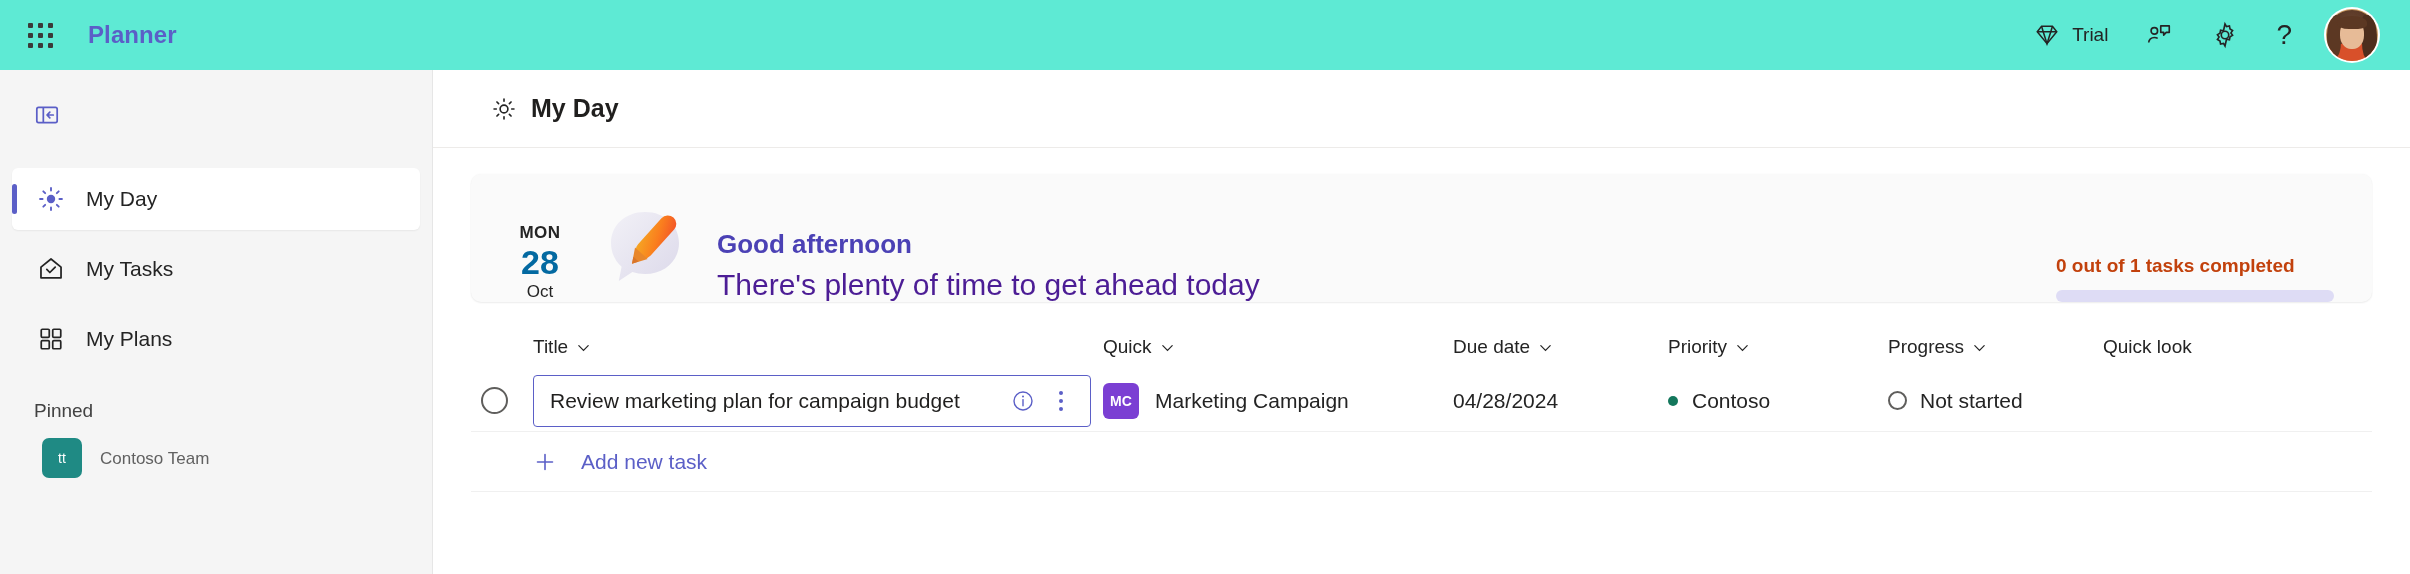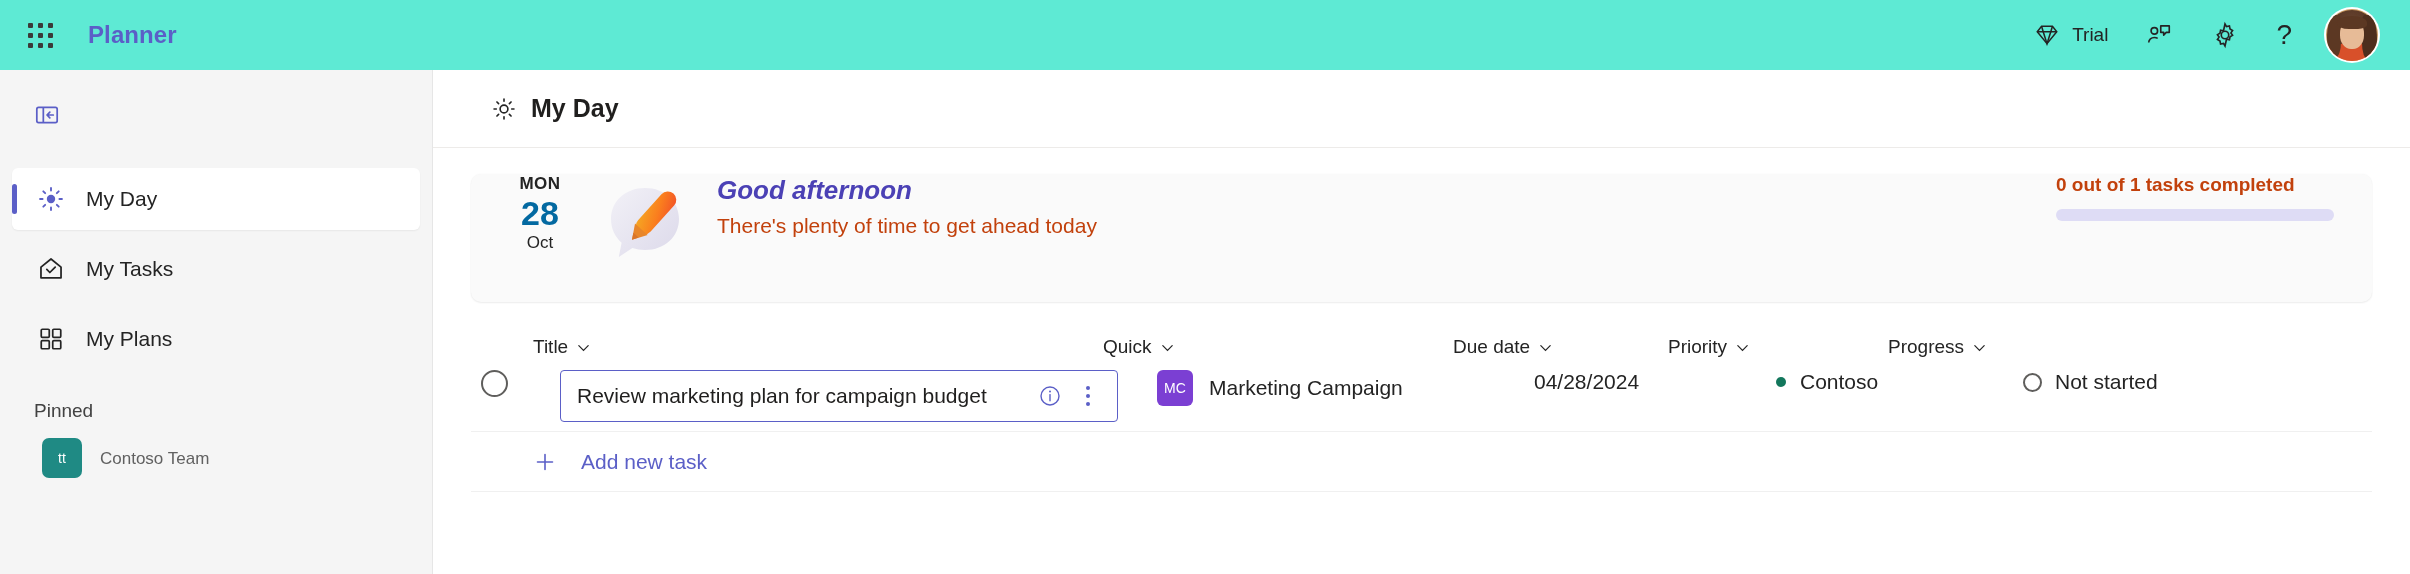--- a/index.html
+++ b/index.html
@@ -106,31 +106,31 @@
     border-bottom: 1px solid #EDEBE9;
   }
   .page-head .ph-icon { margin-right: 14px; display:flex; align-items:center; }
   .page-title { font-size: 25px; font-weight: 700; color: #201F1E; }
 
   .content { flex: 1; padding: 26px 38px 0 38px; min-height: 0; overflow: hidden; }
 
   
   .banner {
     height: 128px; background: #FAFAFA; border-radius: 10px;
-    display: flex; align-items: flex-start; padding: 0 34px 0 26px;
+    display: flex; align-items: flex-end; padding: 0 34px 0 26px;
     box-shadow: 0 1px 2px rgba(0,0,0,0.07), 0 0 2px rgba(0,0,0,0.04);
   }
   .datecard { width: 86px; text-align:center; flex:none; }
   .dc-dow { font-size: 17px; font-weight: 700; color: #242424; letter-spacing:.5px; }
   .dc-day { font-size: 34px; font-weight: 700; color: #0369a1; line-height: 1.15; }
   .dc-mon { font-size: 17px; color: #242424; }
   .illus { width: 104px; height: 104px; flex:none; margin: 0 6px 0 10px; position: relative; }
   .greet { margin-left: 14px; }
-  .greet-title { font-size: 26px; font-weight: 700; color: #4B41B5; line-height: 1.3; font-style: italic; }
-  .greet-sub { font-size: 21px; color: #c2410c; margin-top: 6px; }
+  .greet-title { font-size: 26px; font-weight: 700; color: #4B41B5; line-height: 1.3; }
+  .greet-sub { font-size: 30px; color: #4c1d95; margin-top: 6px; }
   .progress-box { margin-left: auto; width: 282px; padding-right: 4px; }
   .progress-label { font-size: 19px; font-weight: 700; color: #c2410c; margin-bottom: 13px; }
   .progress-track { height: 12px; border-radius: 6px; background: #DEDCF5; width: 100%; position: relative; }
   .progress-fill { height: 100%; border-radius: 6px; background: #5B5FC7; }
 
   
   .table { margin-top: 22px; }
   .thead { display: flex; align-items: center; height: 46px; padding-left: 10px; }
   .th {
     font-size: 19px; color: #242424; display: flex; align-items: center; gap: 8px; cursor: pointer;
@@ -141,23 +141,22 @@
 
   .col-check { width: 52px; flex:none; }
   .col-title { width: 570px; flex:none; }
   .col-plan  { width: 350px; flex:none; }
   .col-due   { width: 215px; flex:none; }
   .col-pri   { width: 220px; flex:none; }
   .col-prog  { width: 215px; flex:none; }
   .col-quick { flex: 1 1 auto; }
 
   .trow {
-    display:flex; align-items:flex-start; height: 62px; padding-left: 10px;
+    display:flex; align-items:center; height: 62px; padding-left: 10px;
     border-bottom: 1px solid #F0F0F0;
-    gap: 27px;
   }
   .chk-circle {
     width: 27px; height: 27px; border-radius: 50%; border: 2px solid #5F5E5C; cursor: pointer;
   }
   .title-input {
     width: 558px; height: 52px; border: 1px solid #5B5FC7; border-radius: 4px;
     display:flex; align-items:center; padding: 0 10px 0 16px; background: #fff;
   }
   .title-text {
     flex: 1; font-size: 21px; color: #201F1E; white-space: nowrap; overflow: hidden;
@@ -166,21 +165,21 @@
   .row-ic {
     width: 38px; height: 38px; display:flex; align-items:center; justify-content:center;
     cursor: pointer; border-radius: 4px; flex: none;
   }
   .kebab { display:flex; flex-direction:column; gap: 4px; }
   .kebab i { width: 4px; height: 4px; border-radius:50%; background:#5B5FC7; display:block; }
 
   .plan-cell { display:flex; align-items:center; }
   .plan-badge {
     width: 36px; height: 36px; border-radius: 6px; background: #7B3FD3; color:#fff;
-    font-size: 14px; font-weight: 400; display:flex; align-items:center; justify-content:center;
+    font-size: 14px; font-weight: 700; display:flex; align-items:center; justify-content:center;
     margin-right: 16px; flex:none;
   }
   .cell-text { font-size: 21px; color: #242424; white-space: nowrap; }
   .pri-cell { display:flex; align-items:center; gap: 14px; }
   .pri-dot { width: 10px; height:10px; border-radius:50%; background:#13775C; flex:none; }
   .prog-cell { display:flex; align-items:center; gap: 13px; }
   .prog-circle { width: 19px; height:19px; border-radius:50%; border:2px solid #5F5E5C; flex:none; }
 
   .addrow {
     display:flex; align-items:center; height: 60px; padding-left: 10px;
@@ -421,20 +420,23 @@
             <div class="col-prog">
               <span class="th">
                 <span>Progress</span>
                 <span class="chev">
                   <svg width="15" height="15" viewBox="0 0 16 16" fill="none" stroke="#242424" stroke-width="1.3" stroke-linecap="round">
                       <path d="M3 6l5 5 5-5"></path>
                     </svg>
                 </span>
               </span>
             </div>
+            <div class="col-quick">
+              <span class="th static">Quick look</span>
+            </div>
           </div>
 
           <div class="trow">
             <div class="col-check">
               <div class="chk-circle"></div>
             </div>
 
             <div class="col-title">
               <div class="title-input">
                 <span class="title-text">Review marketing plan for campaign budget</span>

